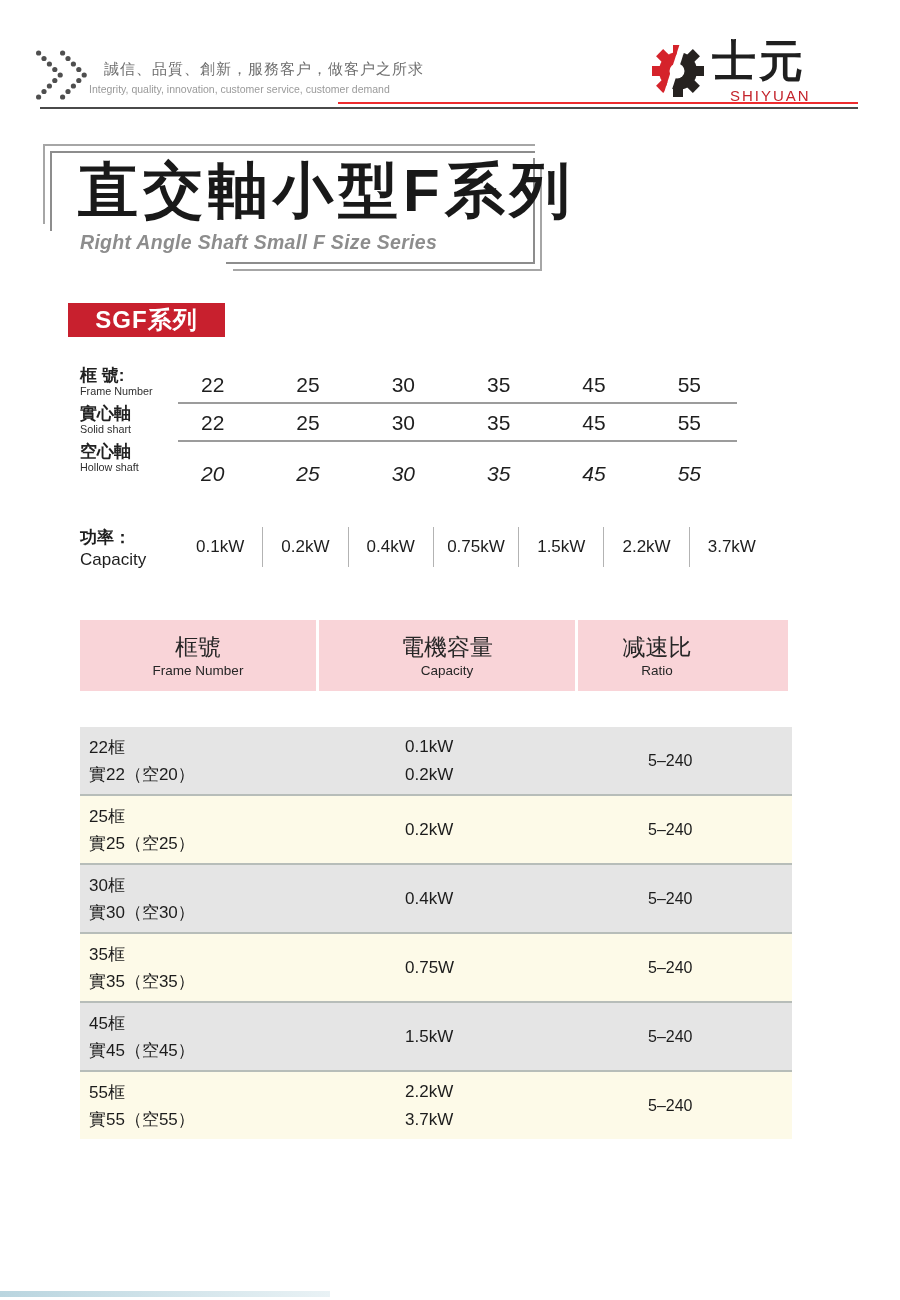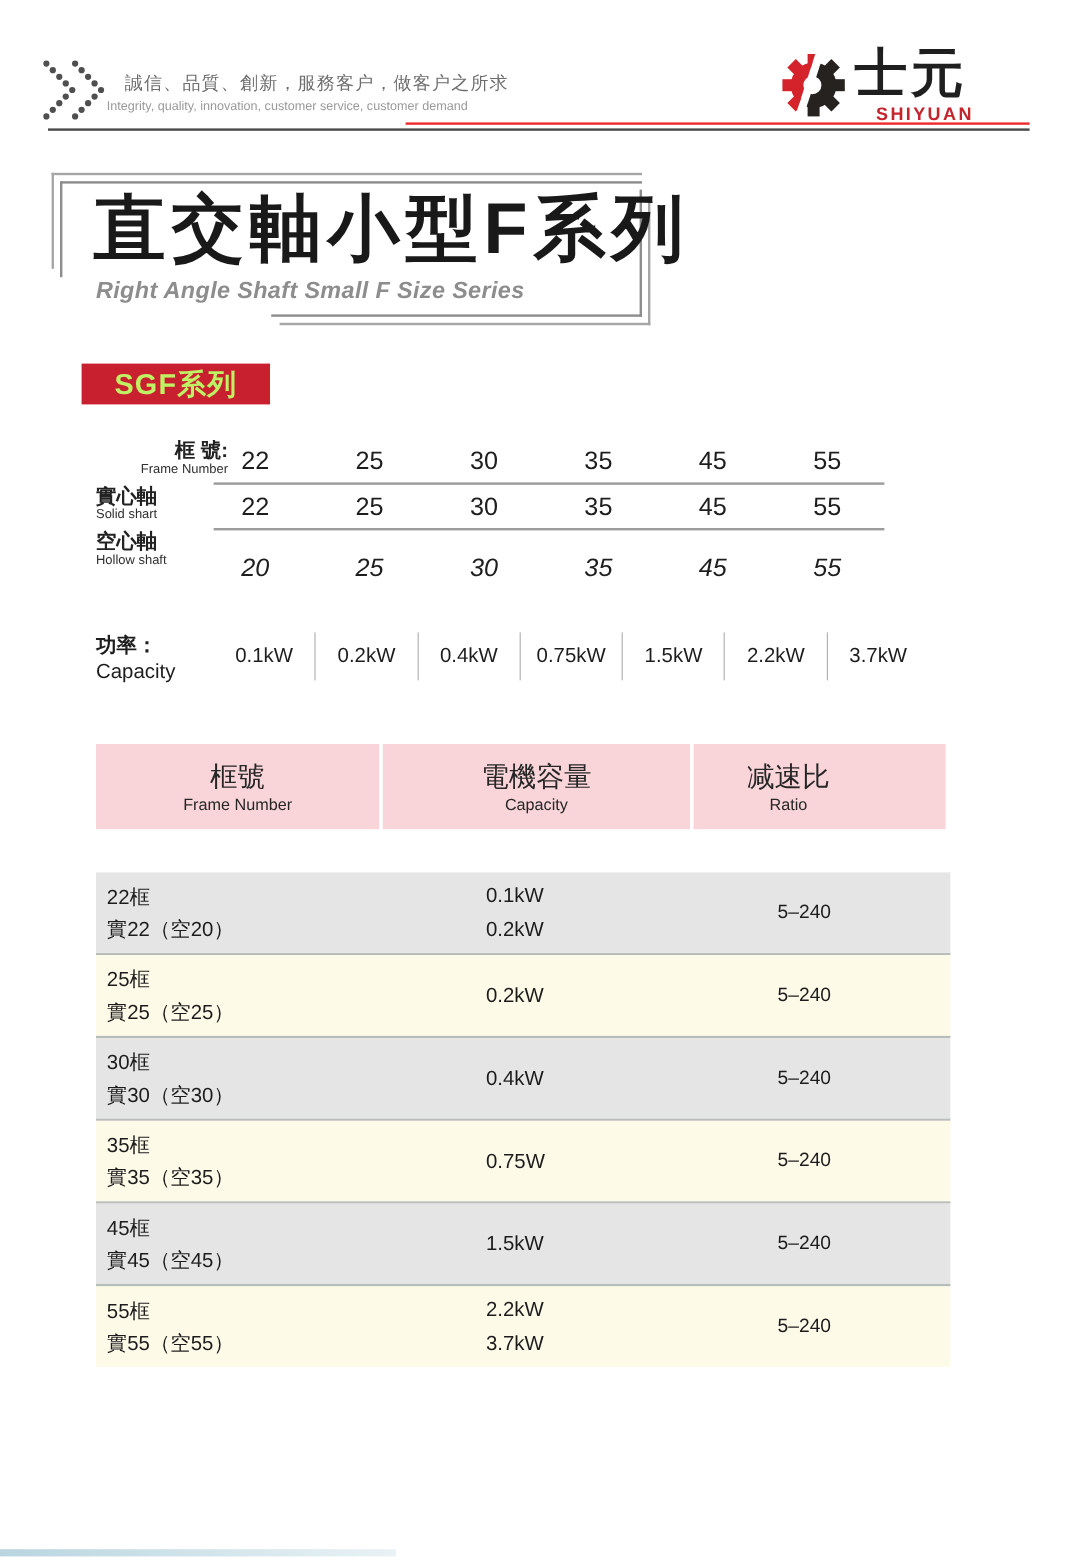--- a/index.html
+++ b/index.html
@@ -9,34 +9,34 @@
   
   .chevron-icon{position:absolute;left:36px;top:50px;}
   .slogan-zh{position:absolute;left:88px;top:60px;font-size:15px;color:#6e6e6e;letter-spacing:1px;margin-left:16px;}
   .slogan-en{position:absolute;left:89px;top:83px;font-size:10.5px;color:#9a9a9a;}
   .rule-dark{position:absolute;left:40px;top:107px;width:818px;height:2px;background:#4a4a4a;}
   .rule-red{position:absolute;left:338px;top:102px;width:520px;height:2px;background:#ee2b2e;}
 
   .logo{position:absolute;left:650px;top:38px;width:210px;height:70px;}
   .logo .gear{position:absolute;left:0;top:4px;}
   .logo .zh{position:absolute;left:62px;top:-6px;font-size:44px;font-weight:bold;color:#1f1f1f;letter-spacing:3px;}
-  .logo .en{position:absolute;left:80px;top:49px;font-size:15px;font-weight:bold;color:#c4242c;letter-spacing:2px;}
+  .logo .en{position:absolute;left:80px;top:49px;font-size:15px;font-weight:normal;color:#c4242c;letter-spacing:2px;}
 
   
   .frame-line{position:absolute;}
   .tl-outer{left:43px;top:144px;width:490px;height:78px;border-top:2px solid #a6a6a6;border-left:2px solid #a6a6a6;}
   .tl-inner{left:50px;top:151px;width:483px;height:78px;border-top:2px solid #8d8d8d;border-left:2px solid #8d8d8d;}
   .br-inner{left:226px;top:158px;width:307px;height:104px;border-bottom:2px solid #8d8d8d;border-right:2px solid #8d8d8d;}
   .br-outer{left:233px;top:165px;width:307px;height:104px;border-bottom:2px solid #a6a6a6;border-right:2px solid #a6a6a6;}
   .page-title{position:absolute;left:78px;top:151px;font-size:60px;font-weight:900;color:#191919;letter-spacing:5px;white-space:nowrap;}
   .page-subtitle{position:absolute;left:80px;top:231px;font-size:19.5px;font-style:italic;font-weight:bold;color:#8d8d8d;letter-spacing:0.3px;white-space:nowrap;}
 
   
   .badge{position:absolute;left:68px;top:303px;width:157px;height:34px;background:#c8202e;
-         display:flex;align-items:center;justify-content:center;color:#bef264;font-size:24px;font-weight:600;letter-spacing:1px;}
+         display:flex;align-items:center;justify-content:center;color:#ffffff;font-size:24px;font-weight:600;letter-spacing:1px;}
 
   
   .spec-label{position:absolute;left:80px;width:110px;}
   .spec-label .zh{font-size:17px;font-weight:bold;color:#222;line-height:19px;white-space:nowrap;}
   .spec-label .en{font-size:10.8px;color:#2f2f2f;line-height:13px;white-space:nowrap;}
   .spec-values{position:absolute;left:165px;width:572px;height:38px;display:flex;}
   .spec-values span{flex:1;display:flex;align-items:center;justify-content:center;font-size:21px;color:#1e1e1e;}
   .spec-sep{position:absolute;left:178px;width:559px;height:2px;background:#9c9c9c;}
 
   
@@ -147,21 +147,21 @@
 
   <div class="frame-line tl-outer"></div>
   <div class="frame-line tl-inner"></div>
   <div class="frame-line br-inner"></div>
   <div class="frame-line br-outer"></div>
   <div class="page-title">直交軸小型F系列</div>
   <div class="page-subtitle">Right Angle Shaft Small F Size Series</div>
 
   <div class="badge">SGF系列</div>
 
-  <div class="spec-label" style="top:366px;text-align:right;">
+  <div class="spec-label" style="top:366px;">
     <div class="zh">框 號:</div>
     <div class="en">Frame Number</div>
   </div>
   <div class="spec-values" style="top:366px;">
     <span>22</span>
     <span>25</span>
     <span>30</span>
     <span>35</span>
     <span>45</span>
     <span>55</span>

